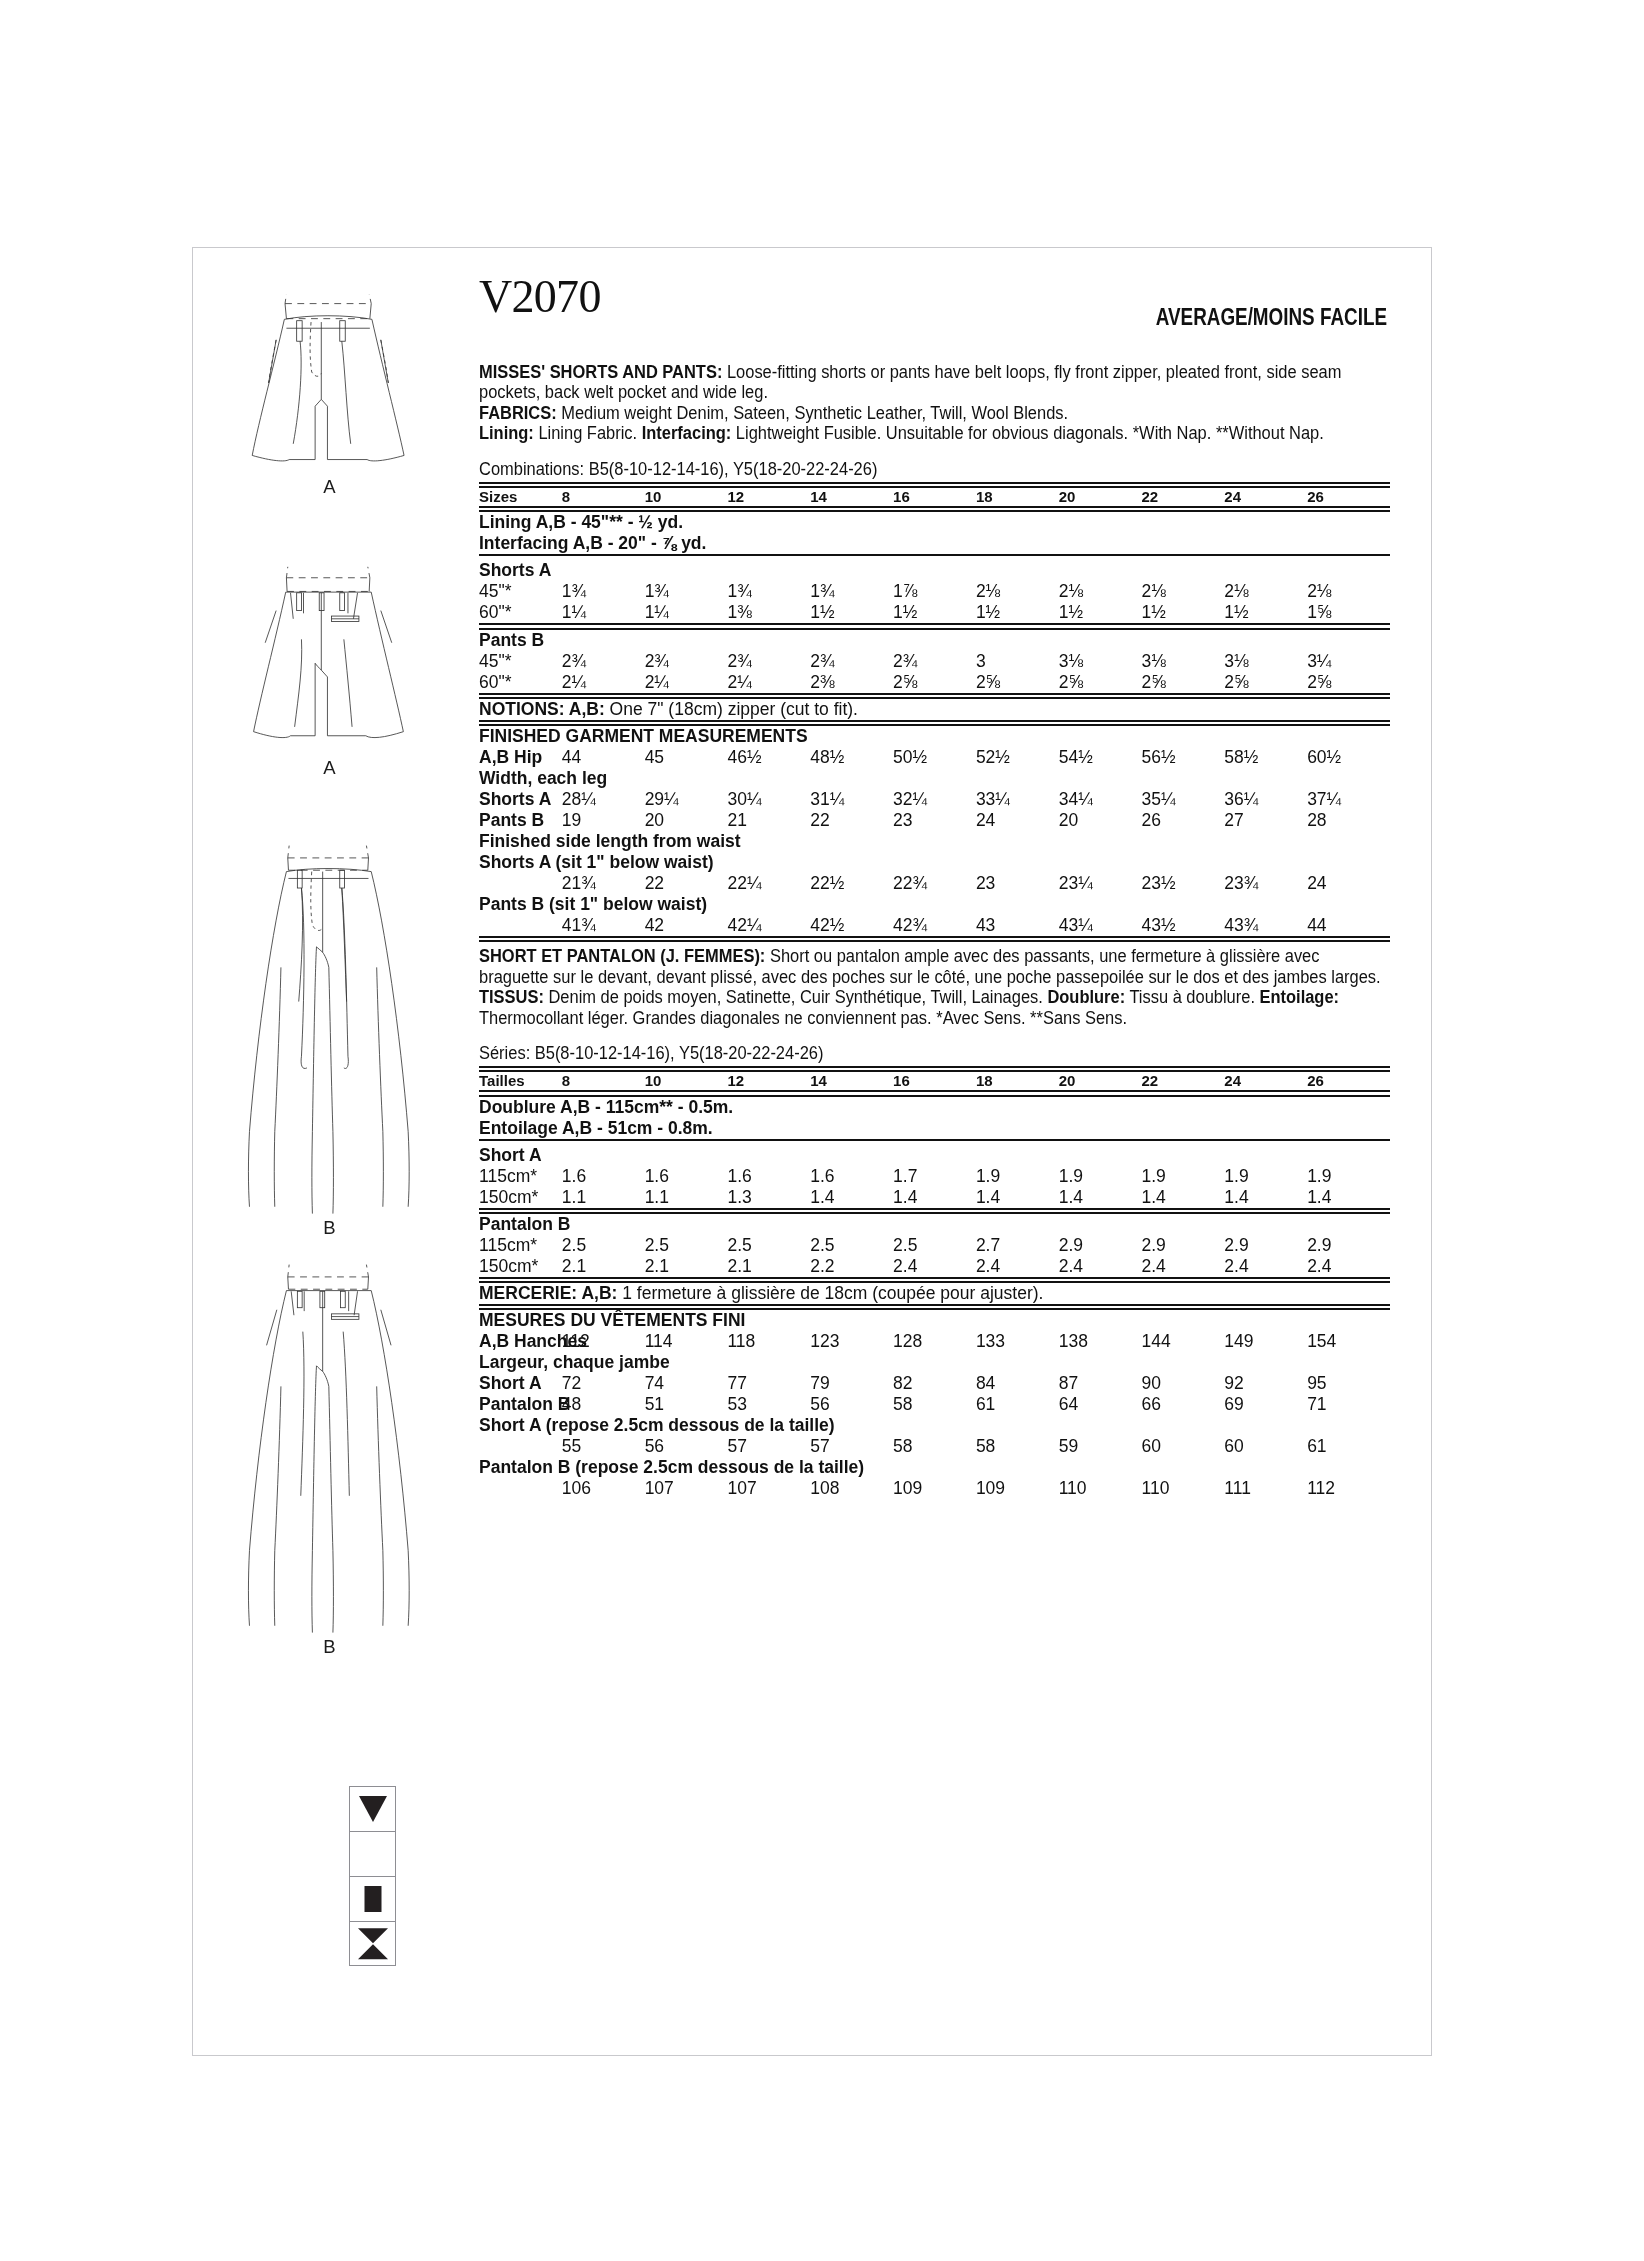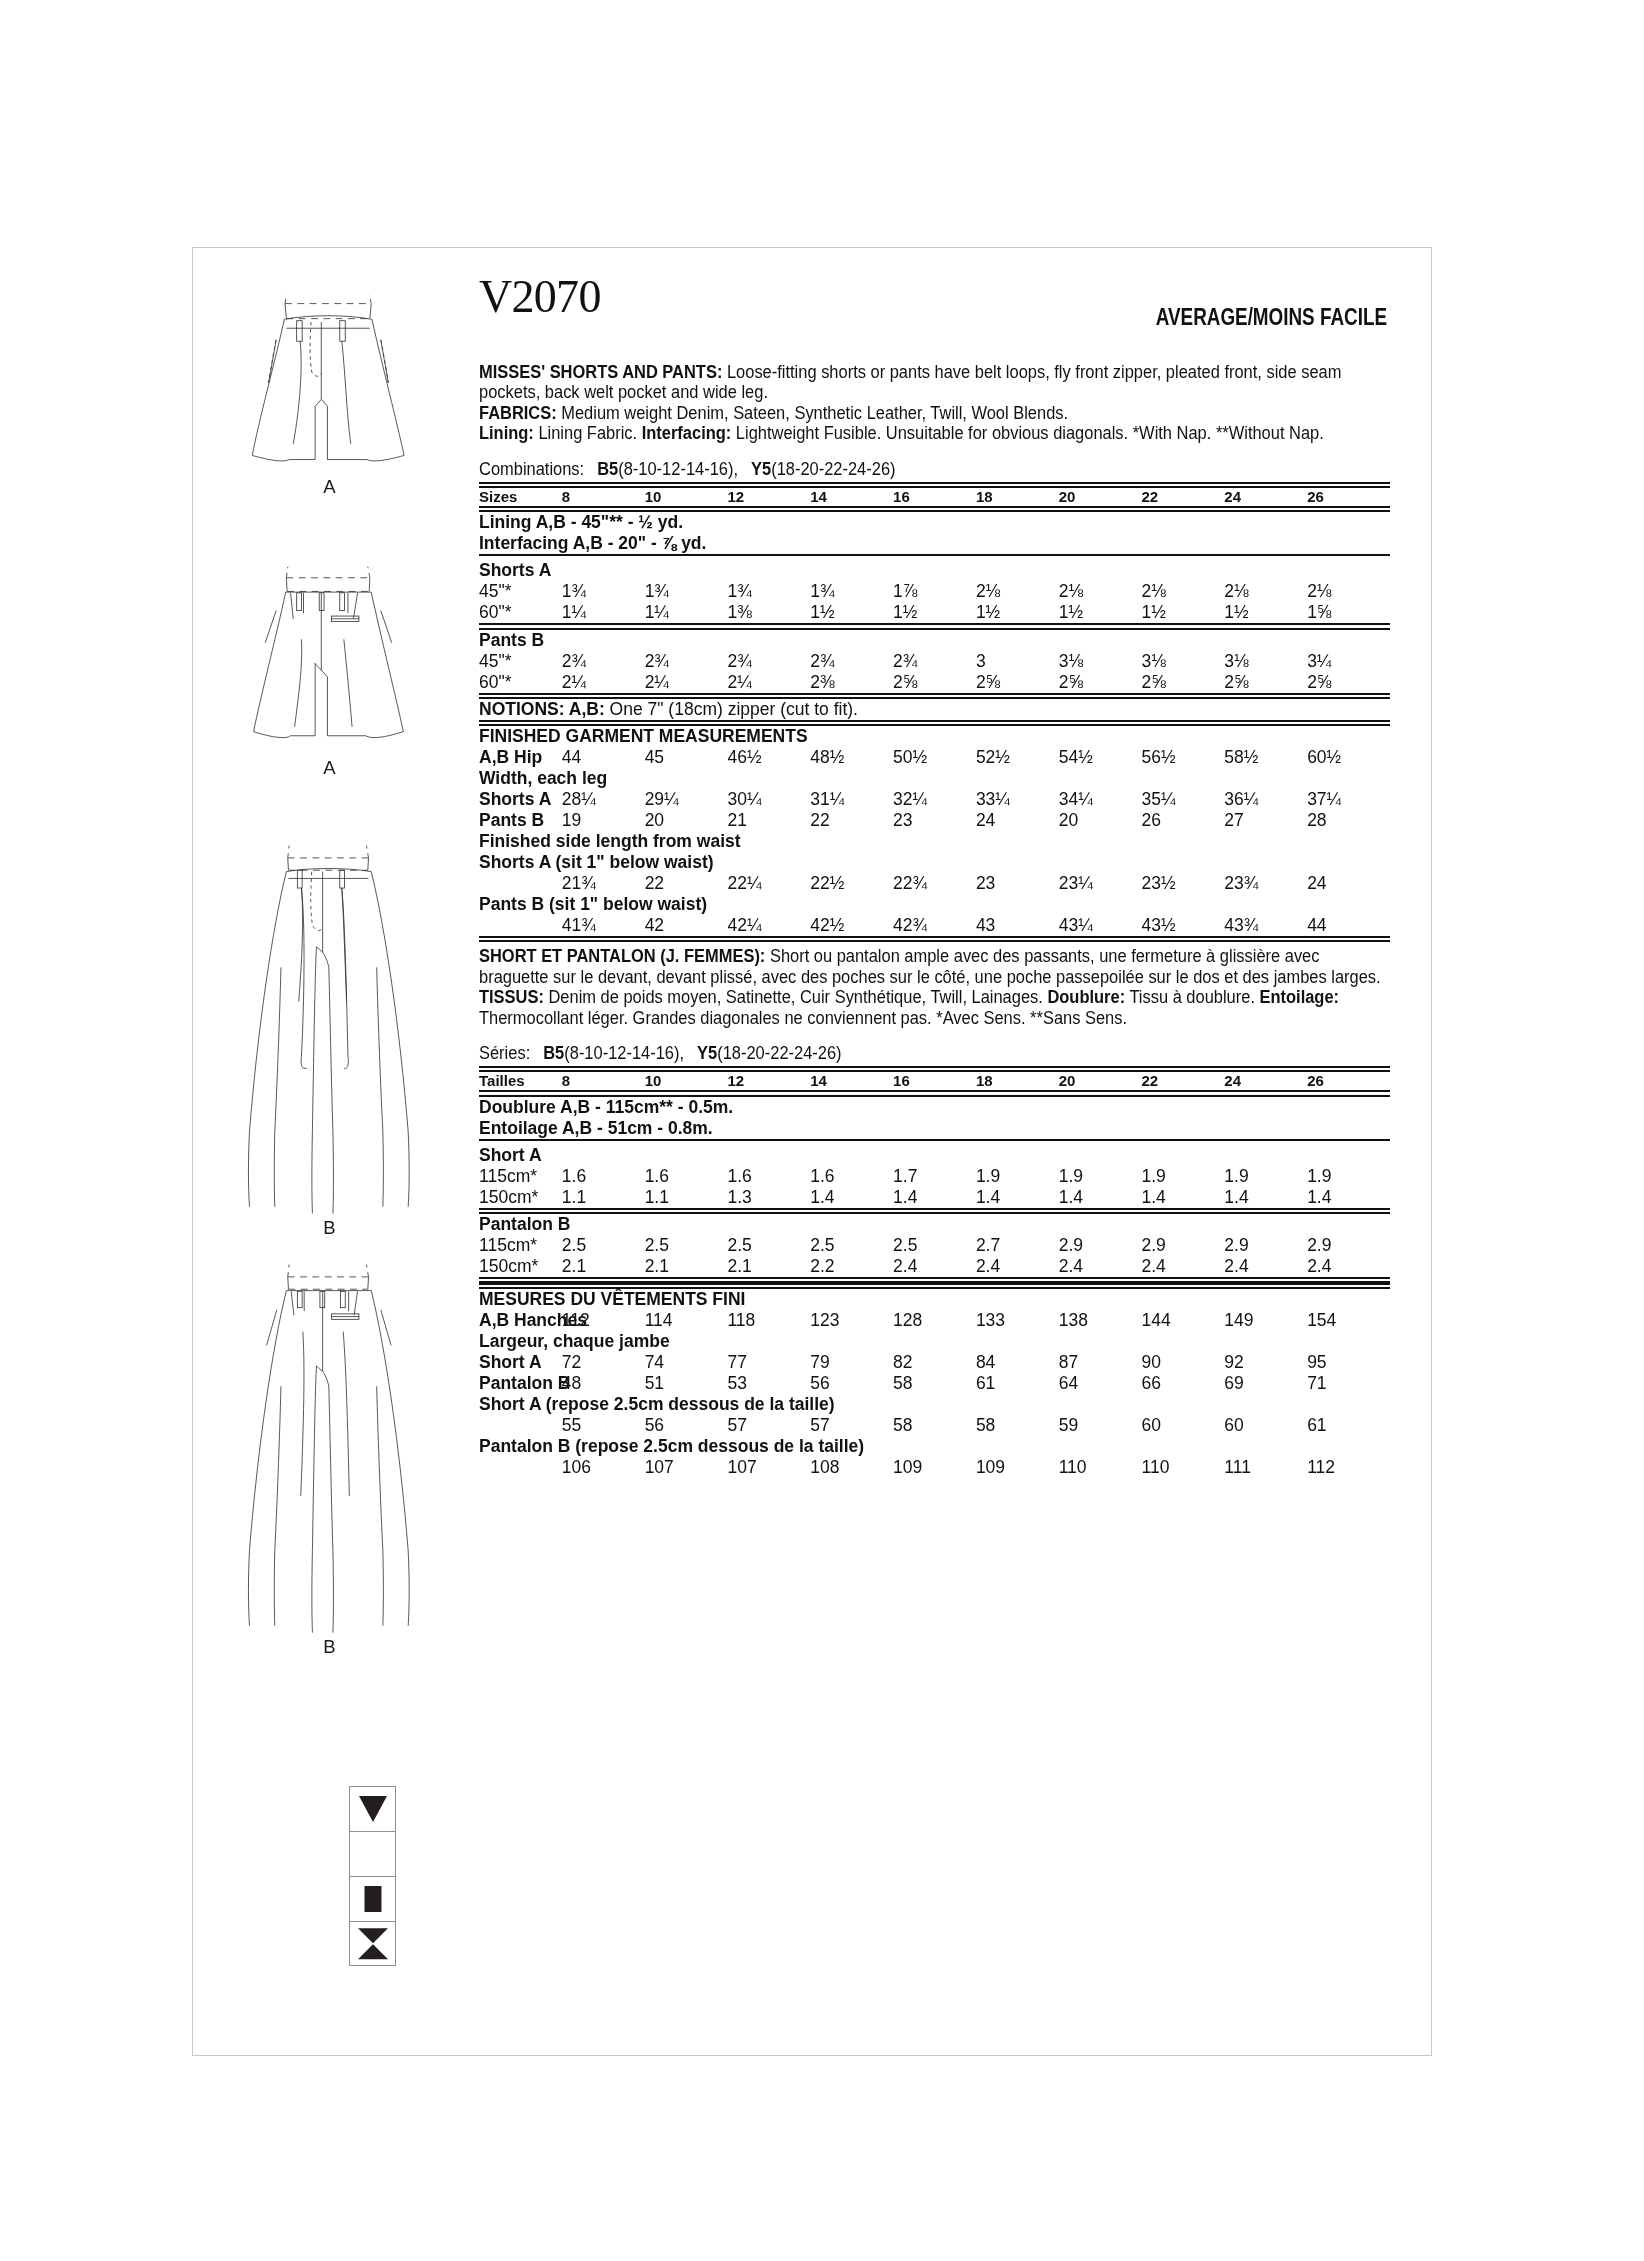--- a/index.html
+++ b/index.html
@@ -146,21 +146,21 @@
   
   .combo-line {
     font-size: 17.5px;
     color: #111;
     margin-top: 15px;
     margin-bottom: 2.1px;
     transform: scaleX(0.94);
     transform-origin: left top;
     width: 968px;
   }
-  .combo-line b { font-weight: bold; margin-left: 9px; }
+  .combo-line b { font-weight: normal; }
 
   
   table.sz {
     border-collapse: collapse;
     width: 911px;
     table-layout: fixed;
     font-size: 17.5px;
     color: #111;
   }
   table.sz td {
@@ -666,20 +666,23 @@
         <td class="num">2.4</td>
         <td class="num">2.4</td>
         <td class="num">2.4</td>
       </tr>
       <tr class="sep-row">
             <td colspan="11">
               <div class="sep-double"></div>
             </td>
           </tr>
 
+      <tr class="tight">
+            <td colspan="11"><b>MERCERIE: A,B:</b><span> 1 fermeture à glissière de 18cm (coupée pour ajuster).</span></td>
+          </tr>
       <tr class="sep-row">
             <td colspan="11">
               <div class="sep-double"></div>
             </td>
           </tr>
 
       <tr class="tight">
             <td colspan="11" class="b">MESURES DU VÊTEMENTS FINI</td>
           </tr>
       <tr class="tight">

